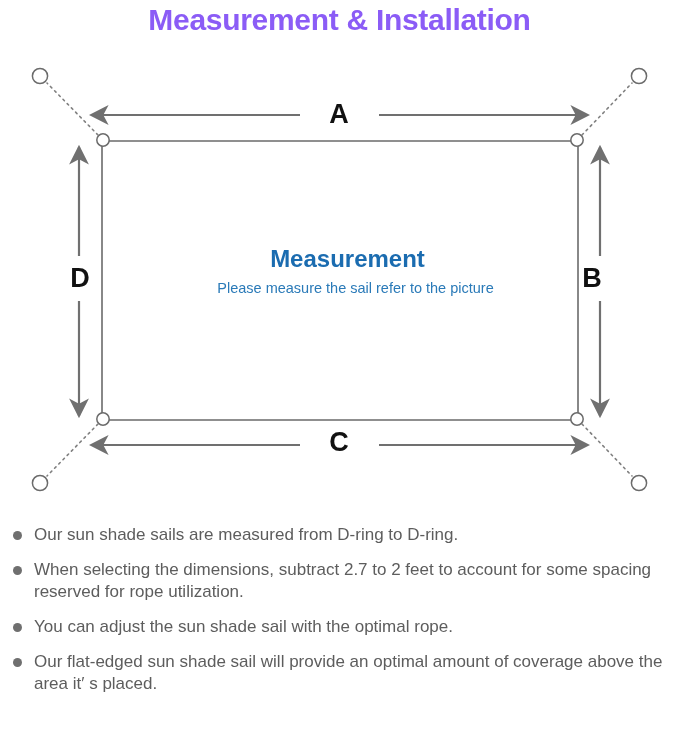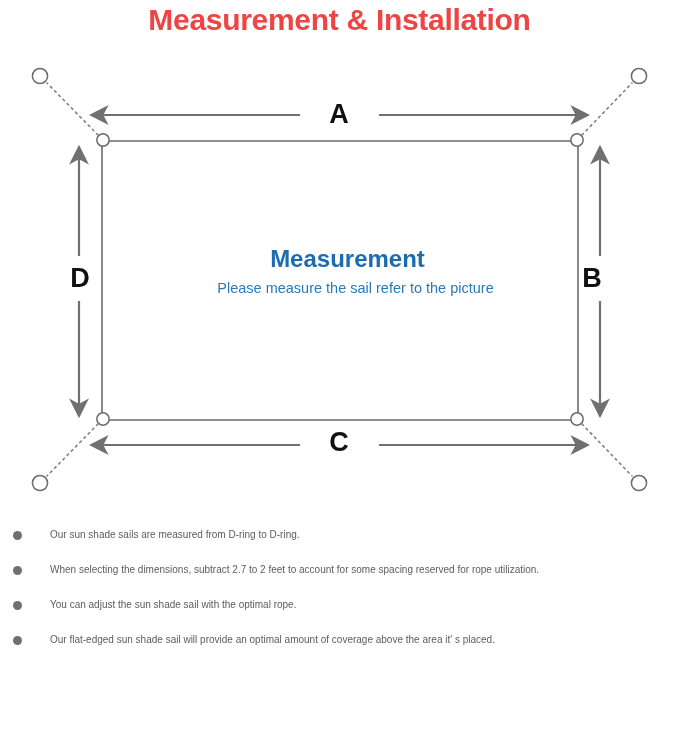--- a/index.html
+++ b/index.html
@@ -25,21 +25,21 @@
   
   .title {
     position: absolute;
     left: 0;
     top: 0;
     width: 679px;
     text-align: center;
     font-size: 30px;
     font-weight: bold;
     letter-spacing: -0.3px;
-    color: #ef4444;
+    color: #8b5cf6;
     font-family: "Liberation Sans", sans-serif;
     line-height: 40px;
   }
 
   
   .diagram {
     position: absolute;
     left: 0;
     top: 46px;
     width: 679px;
@@ -90,24 +90,24 @@
   
   .notes {
     position: absolute;
     left: 0;
     top: 524px;
     width: 679px;
   }
   .note {
     position: relative;
     display: block;
-    padding-left: 50px;
+    padding-left: 34px;
     padding-right: 8px;
     margin-bottom: 13px;
-    font-size: 10px;
+    font-size: 17px;
     line-height: 22px;
     color: #5d5d5d;
     font-family: "Liberation Sans", sans-serif;
   }
   .note .dot {
     position: absolute;
     left: 13px;
     top: 7px;
     width: 9px;
     height: 9px;

